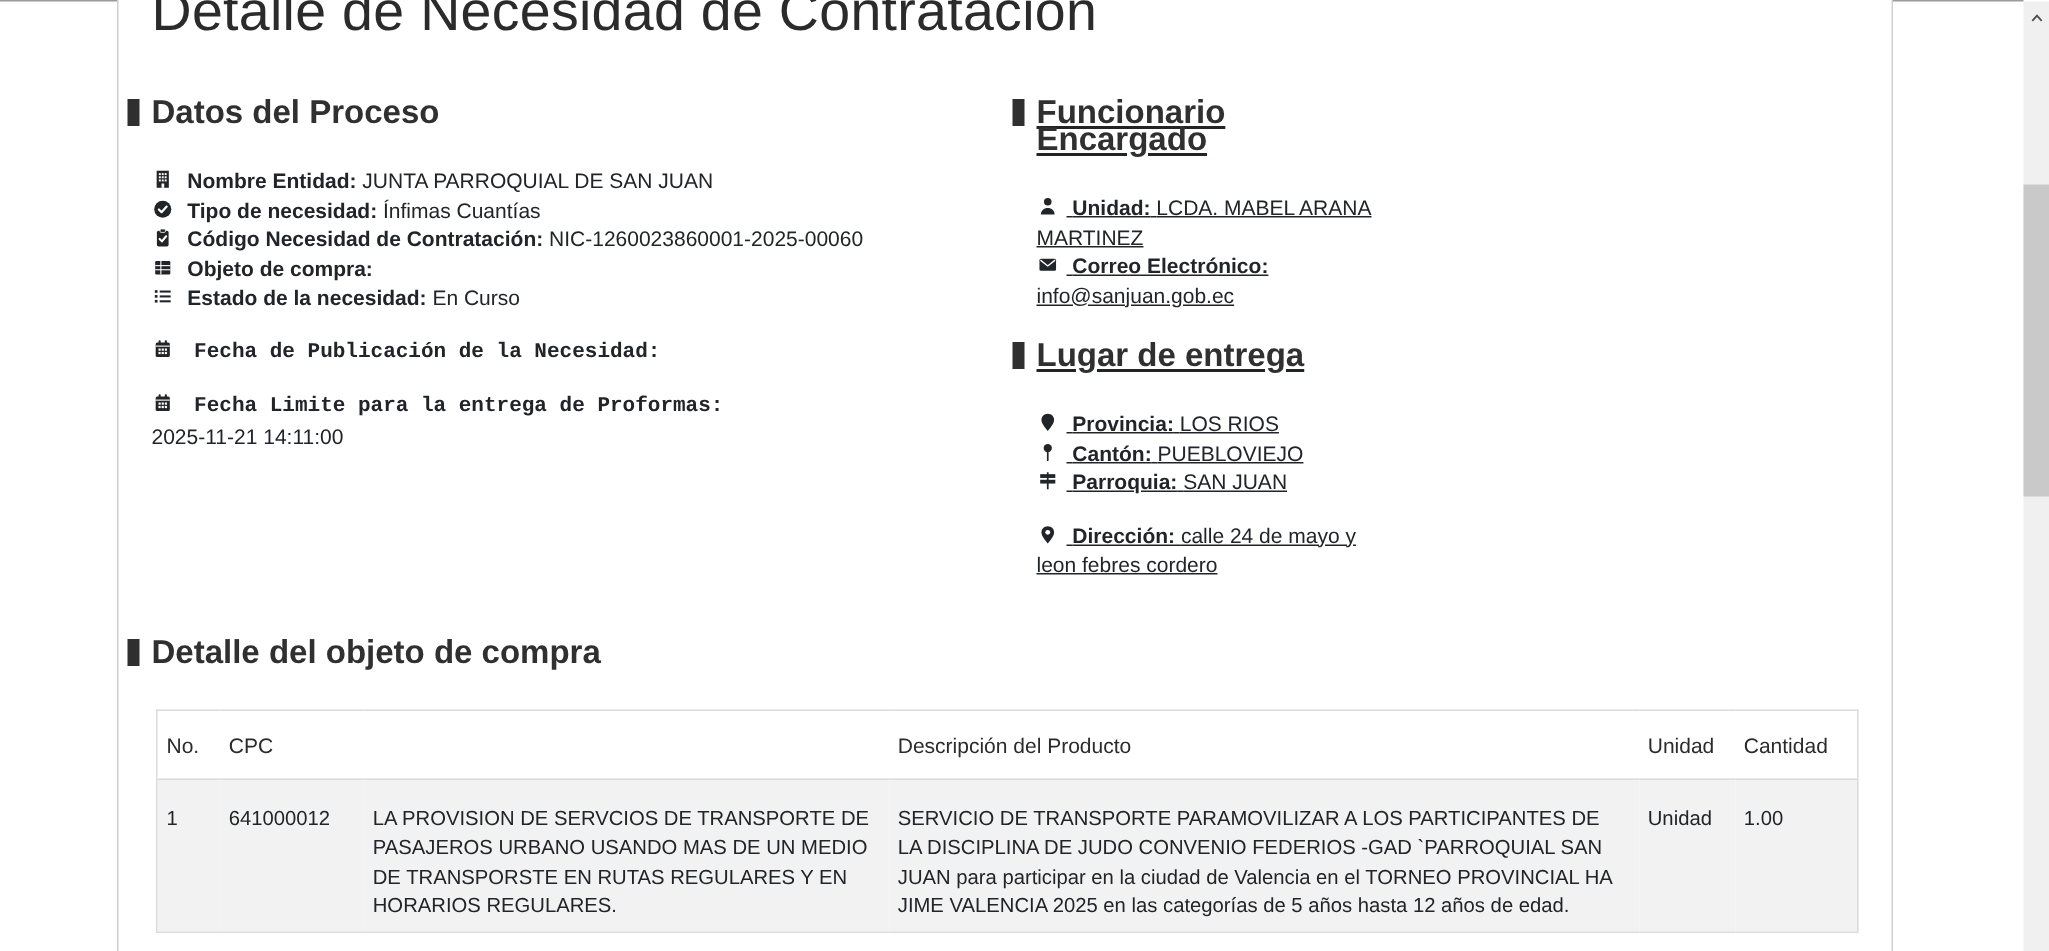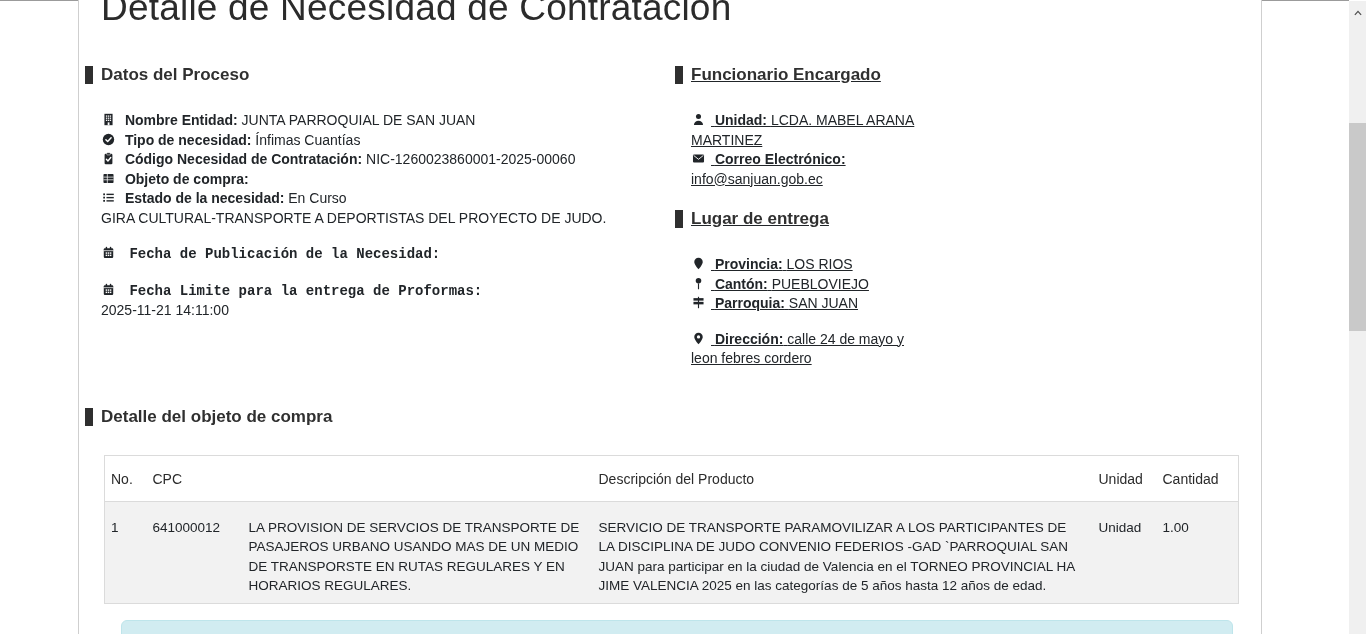--- a/index.html
+++ b/index.html
@@ -11,21 +11,21 @@
     border-left:1px solid #cfcfcf; border-right:1px solid #cfcfcf;
     padding:0 22px; background:#fff; }
 
   .page-title { font-size:37px; line-height:44px; font-weight:400; color:#2b2b2b;
     margin-top:-14px; letter-spacing:0.2px; }
 
   .columns { display:flex; margin-top:36px; }
   .col-left { width:560px; }
   .col-right { width:228px; margin-left:30px;text-decoration:underline; }
 
-  .sec-heading { position:relative; font-size:17px; line-height:18px; font-weight:700;
+  .sec-heading { position:relative; font-size:22px; line-height:18px; font-weight:700;
     color:#303030; margin-bottom:27px; }
   .sec-heading .bar { position:absolute; left:-16px; top:0; width:8px; height:18px;
     background:#2f2f2f; }
 
   .field { font-size:14px; line-height:19.5px; }
   .field .lbl { font-weight:700; }
   .icon { display:inline-block; width:14px; text-align:center; margin-right:6px; }
   .icon svg { width:13px; height:13px; vertical-align:-1px; }
   .val-line { font-size:14px; line-height:19.5px; }
   .gap-sm { margin-top:17px;font-family:Liberation Mono, monospace; }
@@ -124,21 +124,20 @@
               <rect x="1.5" y="3" width="2.2" height="2.2" fill="#212529"></rect>
               <rect x="1.5" y="7" width="2.2" height="2.2" fill="#212529"></rect>
               <rect x="1.5" y="11" width="2.2" height="2.2" fill="#212529"></rect>
               <rect x="5.5" y="3.3" width="9" height="1.7" fill="#212529"></rect>
               <rect x="5.5" y="7.3" width="9" height="1.7" fill="#212529"></rect>
               <rect x="5.5" y="11.3" width="9" height="1.7" fill="#212529"></rect>
             </svg></span>
         <span class="lbl">Estado de la necesidad:</span>
         <span class="val">En Curso</span>
       </div>
-      <div class="val-line">GIRA CULTURAL-TRANSPORTE A DEPORTISTAS DEL PROYECTO DE JUDO.</div>
 
       <div class="field gap-sm">
         <span class="icon"><svg viewBox="0 0 16 16">
               <rect x="2.2" y="2.8" width="11.6" height="12" rx="1.3" fill="#212529"></rect>
               <rect x="4.6" y="1" width="1.7" height="3" rx="0.7" fill="#212529"></rect>
               <rect x="9.7" y="1" width="1.7" height="3" rx="0.7" fill="#212529"></rect>
               <rect x="2.2" y="5.4" width="11.6" height="0.9" fill="#fff"></rect>
               <rect x="4.5" y="7.8" width="1.8" height="1.8" fill="#fff"></rect>
               <rect x="7.1" y="7.8" width="1.8" height="1.8" fill="#fff"></rect>
               <rect x="9.7" y="7.8" width="1.8" height="1.8" fill="#fff"></rect>

